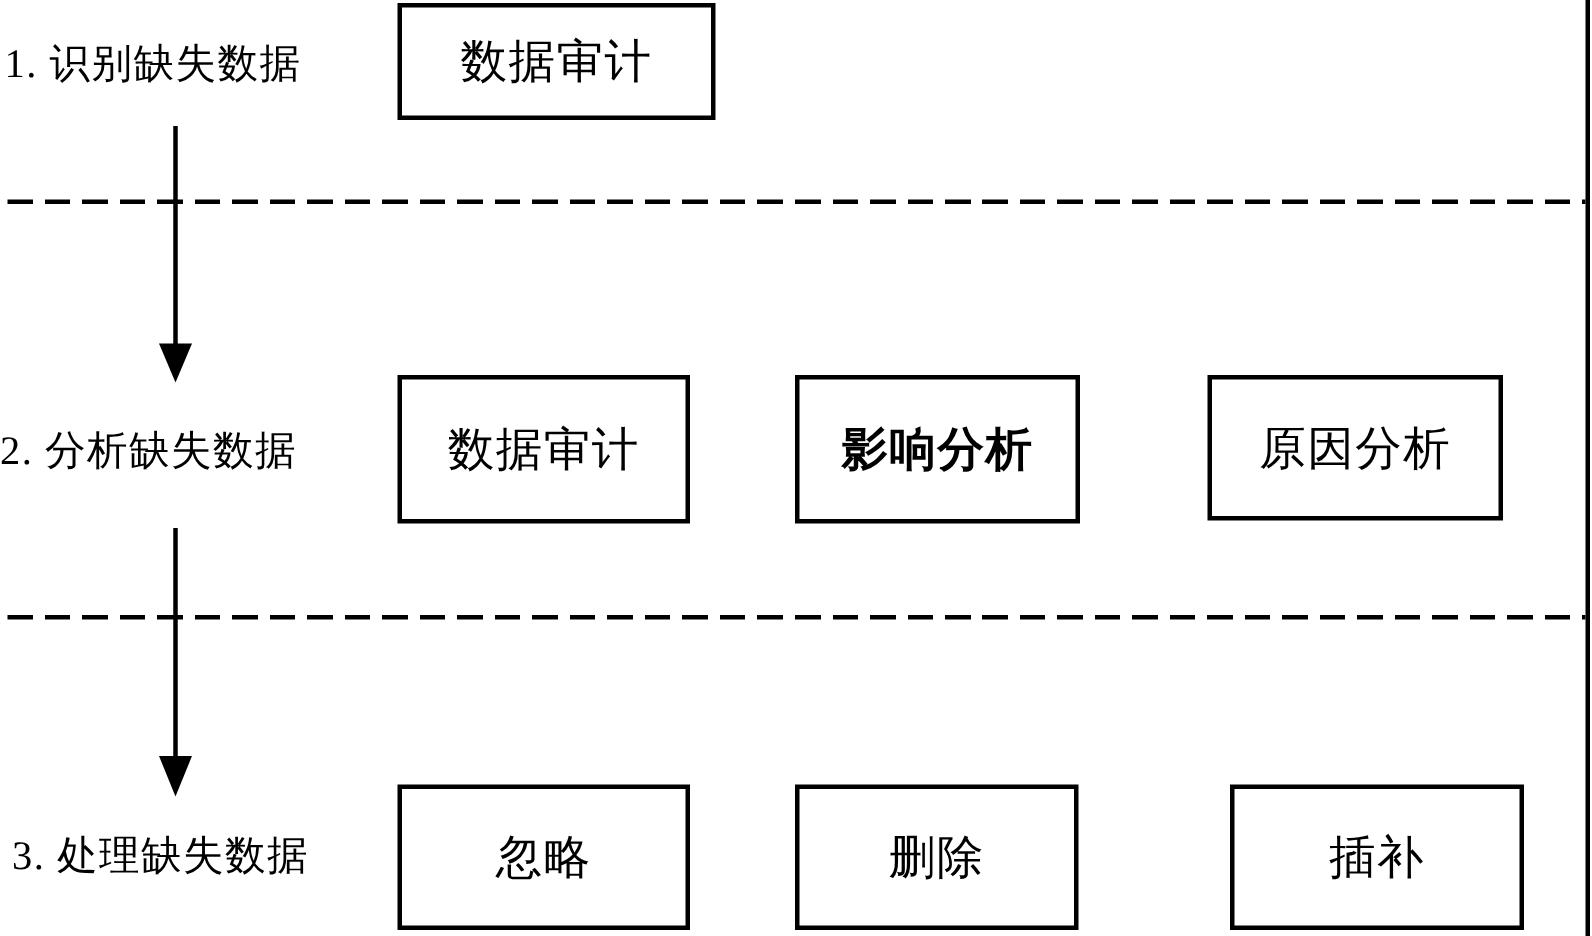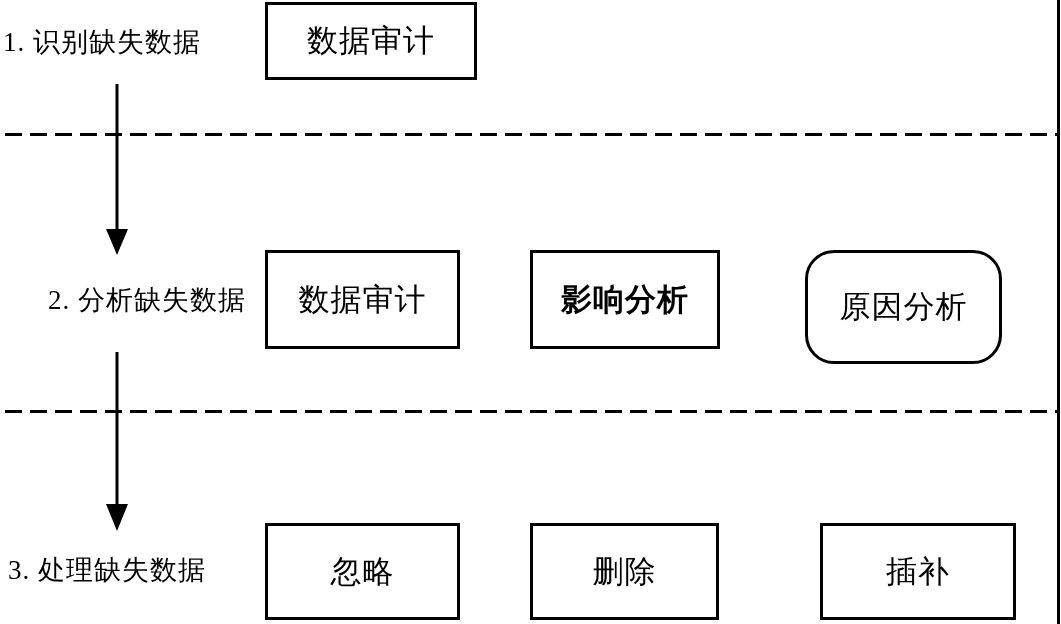--- a/index.html
+++ b/index.html
@@ -17,39 +17,39 @@
     overflow: hidden;
   }
   .step-label {
     position: absolute;
     font-size: 27px;
     line-height: 40px;
     letter-spacing: 1px;
     white-space: nowrap;
   }
   #lbl-step1 { left: 3px;  top: 22px;  }
-  #lbl-step2 { left: 0px;  top: 280px; padding-left: 48px; }
+  #lbl-step2 { left: 0px;  top: 280px; }
   #lbl-step3 { left: 8px;  top: 550px; }
 
   .flow-box {
     position: absolute;
     box-sizing: border-box;
     border: 3px solid #000000;
     background: #ffffff;
     display: flex;
     align-items: center;
     justify-content: center;
     font-size: 31px;
     letter-spacing: 1px;
     white-space: nowrap;
   }
   #box-audit     { left: 265px; top: 2px;   width: 212px; height: 78px; text-align: center; }
   #box-feature   { left: 265px; top: 250px; width: 195px; height: 99px; }
   #box-impact    { left: 530px; top: 250px; width: 190px; height: 99px; font-weight: bold; }
-  #box-cause     { left: 805px; top: 250px; width: 197px; height: 114px; border-radius: 29px; }
+  #box-cause     { left: 805px; top: 250px; width: 197px; height: 97px; }
   #box-ignore    { left: 265px; top: 523px; width: 195px; height: 97px; }
   #box-delete    { left: 530px; top: 523px; width: 189px; height: 97px; }
   #box-impute    { left: 805px; top: 523px; width: 196px; height: 97px; margin-left: 15px; }
 
   .dashed-line {
     position: absolute;
     left: 5px;
     width: 1052px;
     height: 3px;
     background: repeating-linear-gradient(90deg,

